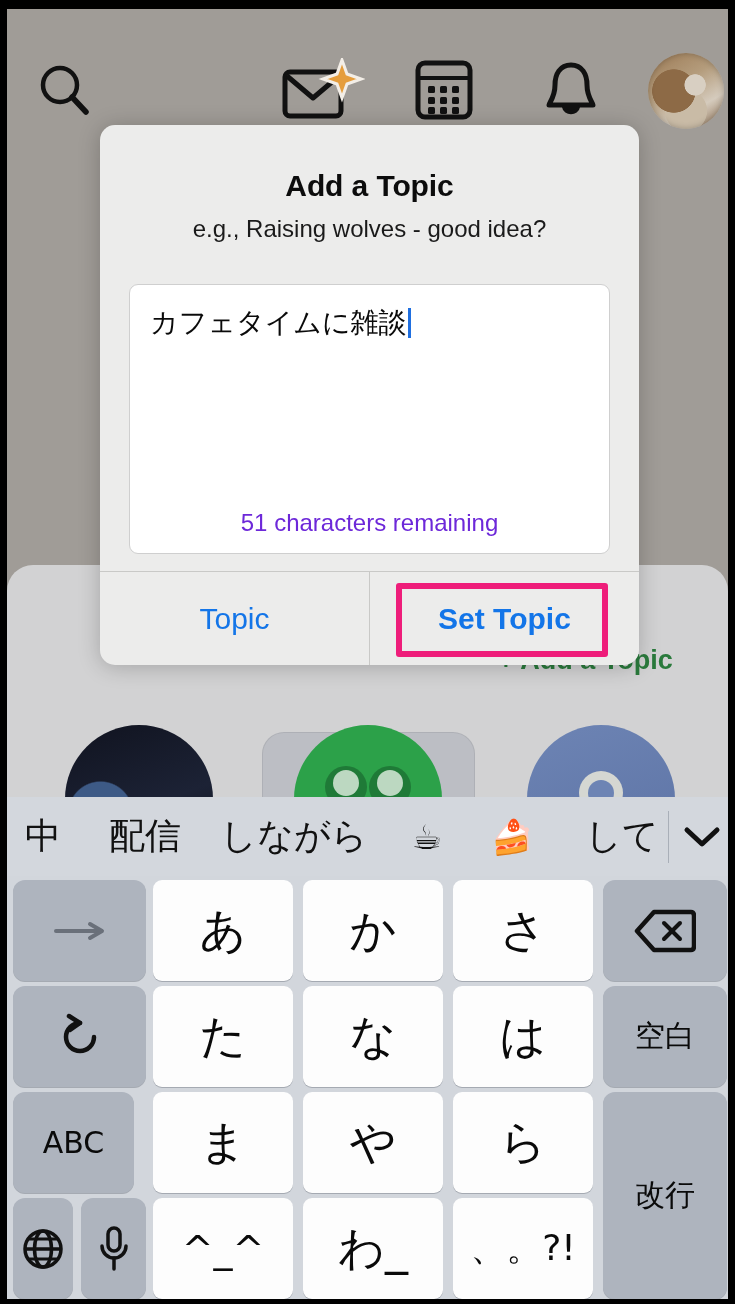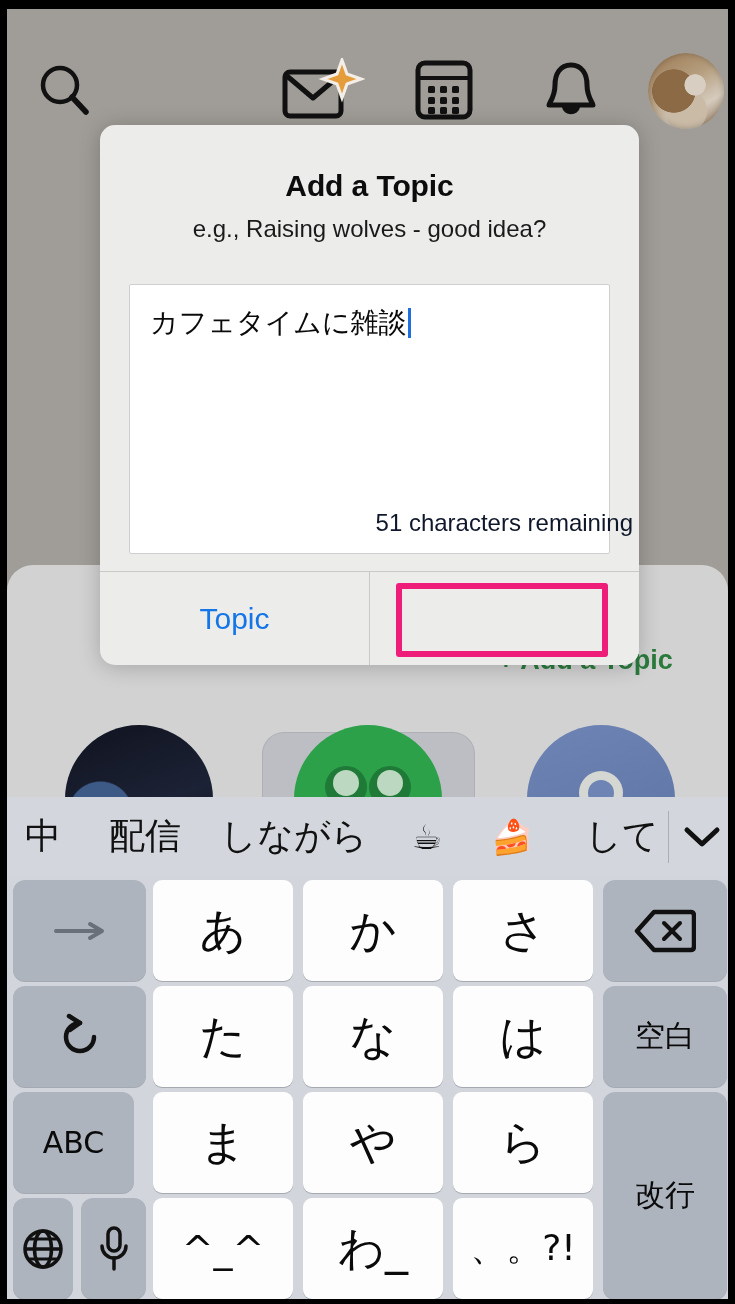--- a/index.html
+++ b/index.html
@@ -115,36 +115,36 @@
     text-align:center;
     font-size:30px; font-weight:700; color:#0c0c0c; letter-spacing:-.1px;
   }
   .dlg-sub {
     position:absolute; left:0; top:90px; width:100%;
     text-align:center;
     font-size:24px; font-weight:400; color:#1a1a1a;
   }
   .dlg-field {
     position:absolute; left:29px; top:159px; width:481px; height:270px;
-    background:#fff; border:1px solid #cfcfcf; border-radius:2px;
+    background:#fff; border:1px solid #cfcfcf; border-radius:9px;
   }
   .dlg-input-text {
     position:absolute; left:20px; top:20px; right:14px;
     font-size:28px; line-height:1.25; color:#0a0a0a;
     font-family:"DejaVu Sans","Liberation Sans",sans-serif;
     white-space:nowrap;
   }
   .caret {
     display:inline-block; width:3px; height:30px;
     background:#1f6fe0; vertical-align:-6px; margin-left:1px;
   }
   .dlg-counter {
     position:absolute; left:0; bottom:16px; width:100%;
-    text-align:right;
-    font-size:24px; color:#0f172a;margin-left:24px;
+    text-align:center;
+    font-size:24px; color:#6d28d9;
   }
   .dlg-sep-h {
     position:absolute; left:0; top:446px; width:100%; height:1px;
     background:#c9c9c7;
   }
   .dlg-sep-v {
     position:absolute; left:269px; top:447px; width:1px; height:93px;
     background:#c9c9c7;
   }
   .dlg-btn {
@@ -292,20 +292,21 @@
 
       <div class="dlg-field">
         <div class="dlg-input-text"><span>カフェタイムに雑談</span><span class="caret"></span></div>
         <div class="dlg-counter">51 characters remaining</div>
       </div>
 
       <div class="dlg-sep-h"></div>
       <div class="dlg-sep-v"></div>
 
       <div class="dlg-btn dlg-btn-cancel">Topic</div>
+      <div class="dlg-btn dlg-btn-set">Set Topic</div>
     </div>
     <div class="highlight-box"></div>
   </div>
 
   <div class="keyboard">
 
     <div class="suggest-bar">
       <div class="suggest-item sg-1">中</div>
       <div class="suggest-item sg-3">しながら</div>
       <div class="suggest-item sg-2">配信</div>

